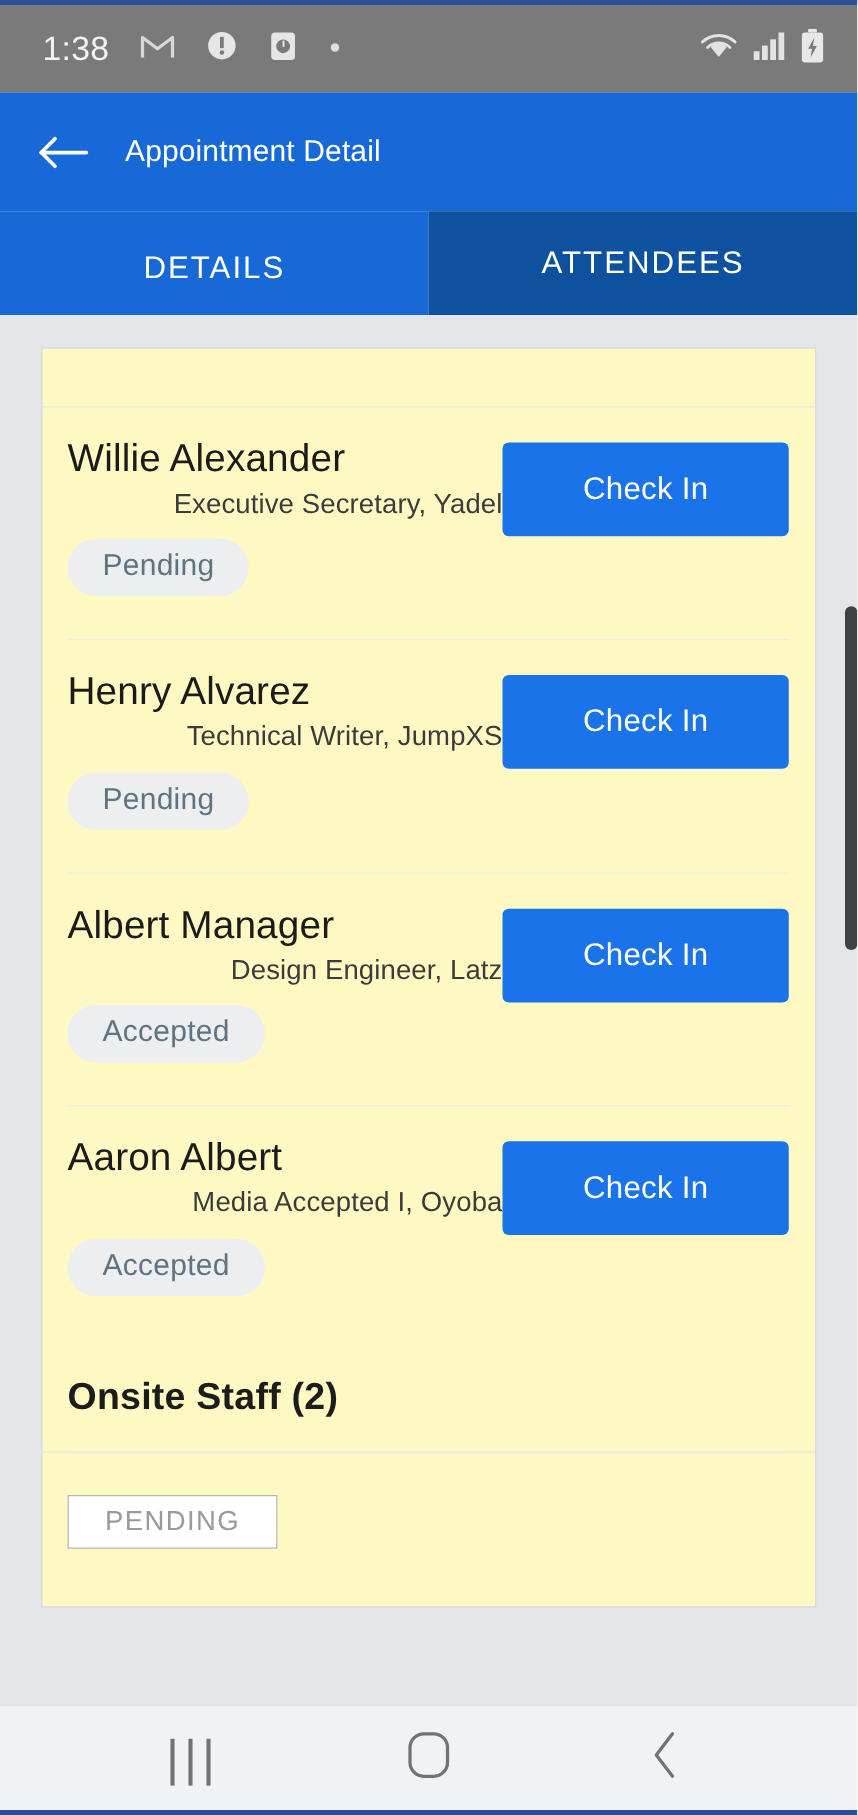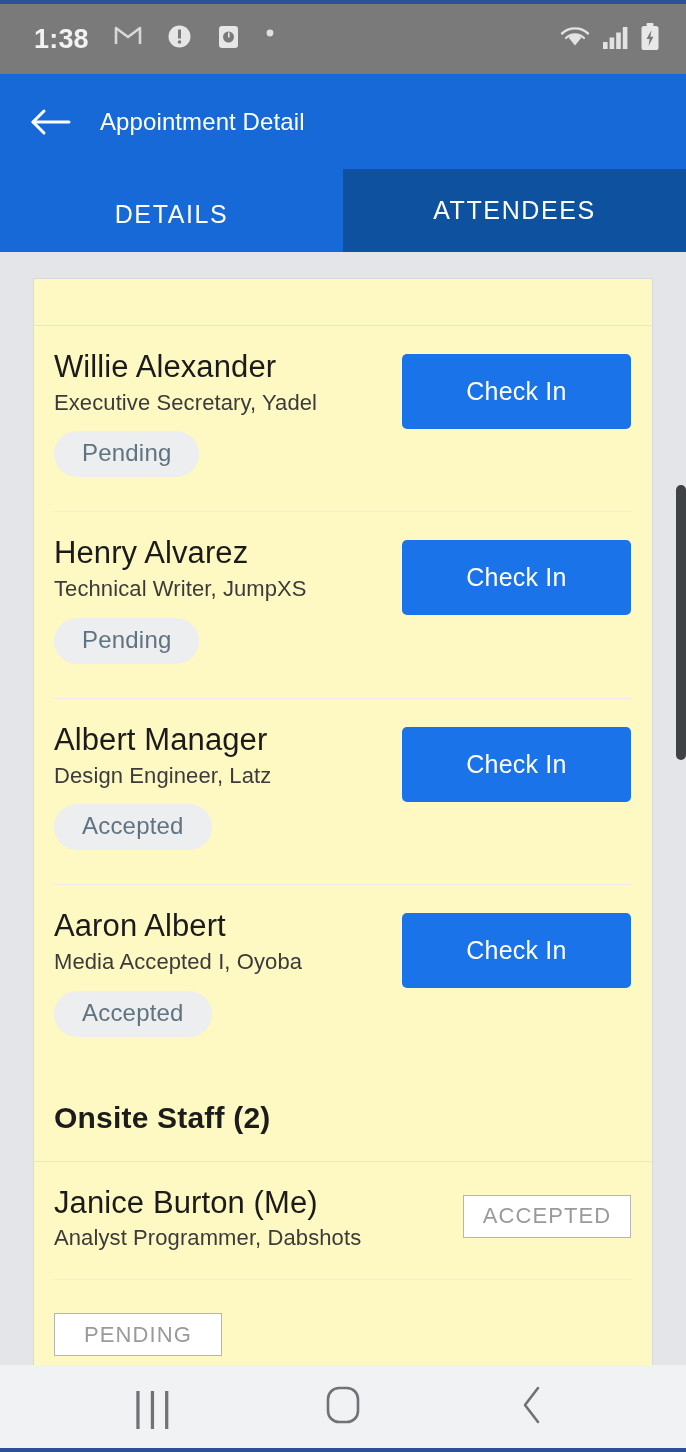--- a/index.html
+++ b/index.html
@@ -35,22 +35,22 @@
     top: 4px; left: 0;
     width: 686px; height: 70px;
     background: #7a7a7a;
     display: flex;
     align-items: center;
     justify-content: space-between;
     padding: 0 26px 0 34px;
   }
   .status-left {
     display: flex;
+    align-items: center;
     gap: 25px;
-    font-weight: bold;
   }
   .status-clock {
     color: #f2f2f2;
     font-size: 27px;
     letter-spacing: 0.2px;
     font-family: "Liberation Sans", sans-serif;
   }
   .status-right {
     display: flex;
     align-items: center;
@@ -177,20 +177,21 @@
     letter-spacing: 0.1px;
     white-space: nowrap;
   }
   .person-role {
     font-size: 22px;
     color: #3b3b3b;
     line-height: 1.35;
     margin-top: 3px;
     letter-spacing: 0.1px;
     white-space: nowrap;
+    text-align: right;
   }
 
   .status-pill {
     display: inline-block;
     margin-top: 14px;
     padding: 8px 28px 10px 28px;
     border-radius: 26px;
     background: #eceef0;
     color: #5f7480;
     font-size: 24px;
@@ -433,29 +434,20 @@
             <div class="person-role">Media Accepted I, Oyoba</div>
             <span class="status-pill">Accepted</span>
           </div>
           <button class="checkin-btn">Check In</button>
         </div>
       </div>
 
       <div class="section-header">Onsite Staff (2)</div>
       <div class="divider"></div>
 
-      <div class="row">
-        <div class="row-inner">
-          <div class="row-text">
-            <div class="person-name">Janice Burton (Me)</div>
-            <div class="person-role">Analyst Programmer, Dabshots</div>
-          </div>
-          <div class="outline-badge">ACCEPTED</div>
-        </div>
-      </div>
       <div class="divider-inset"></div>
 
       <div class="row row-last">
         <div class="row-inner">
           <div class="outline-badge">PENDING</div>
         </div>
       </div>
 
     </div>
 

